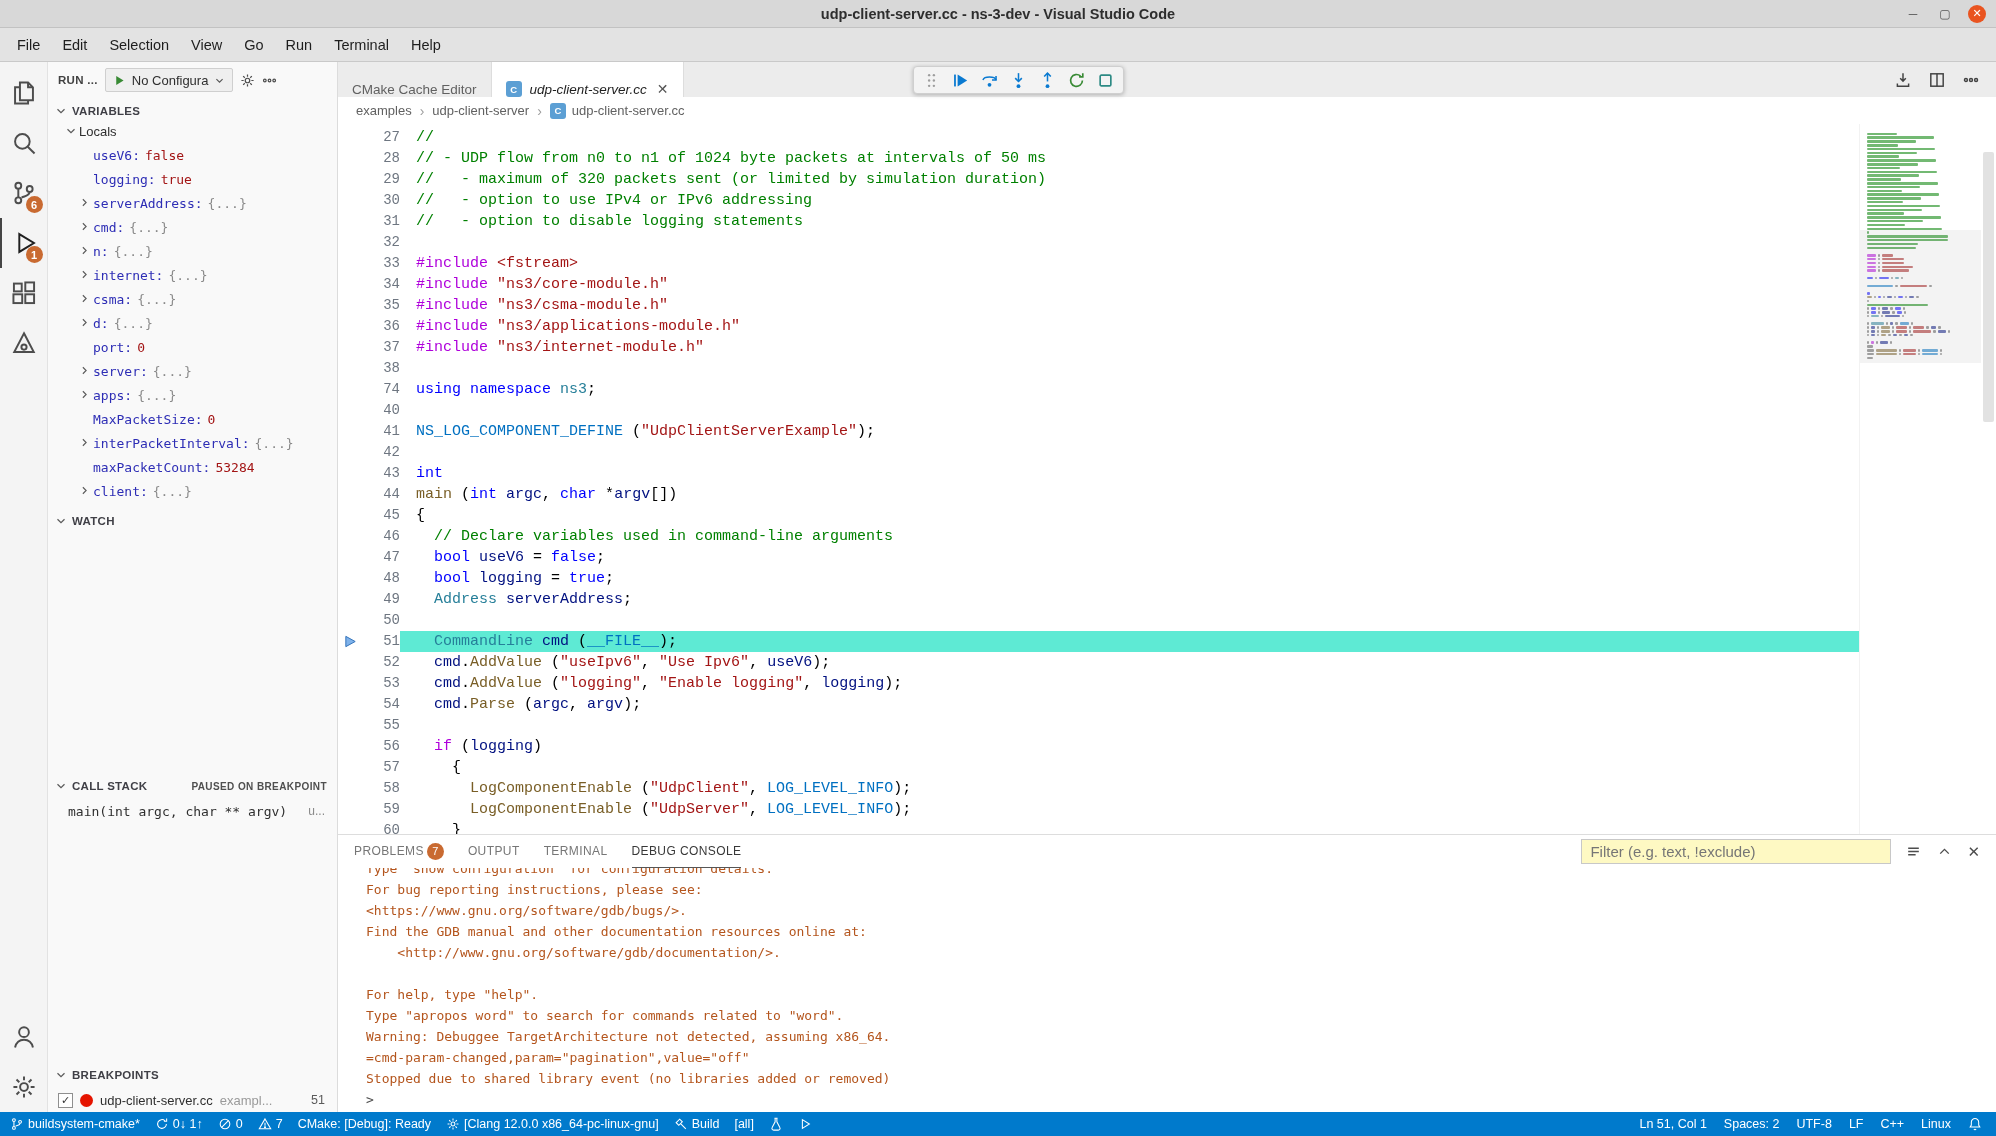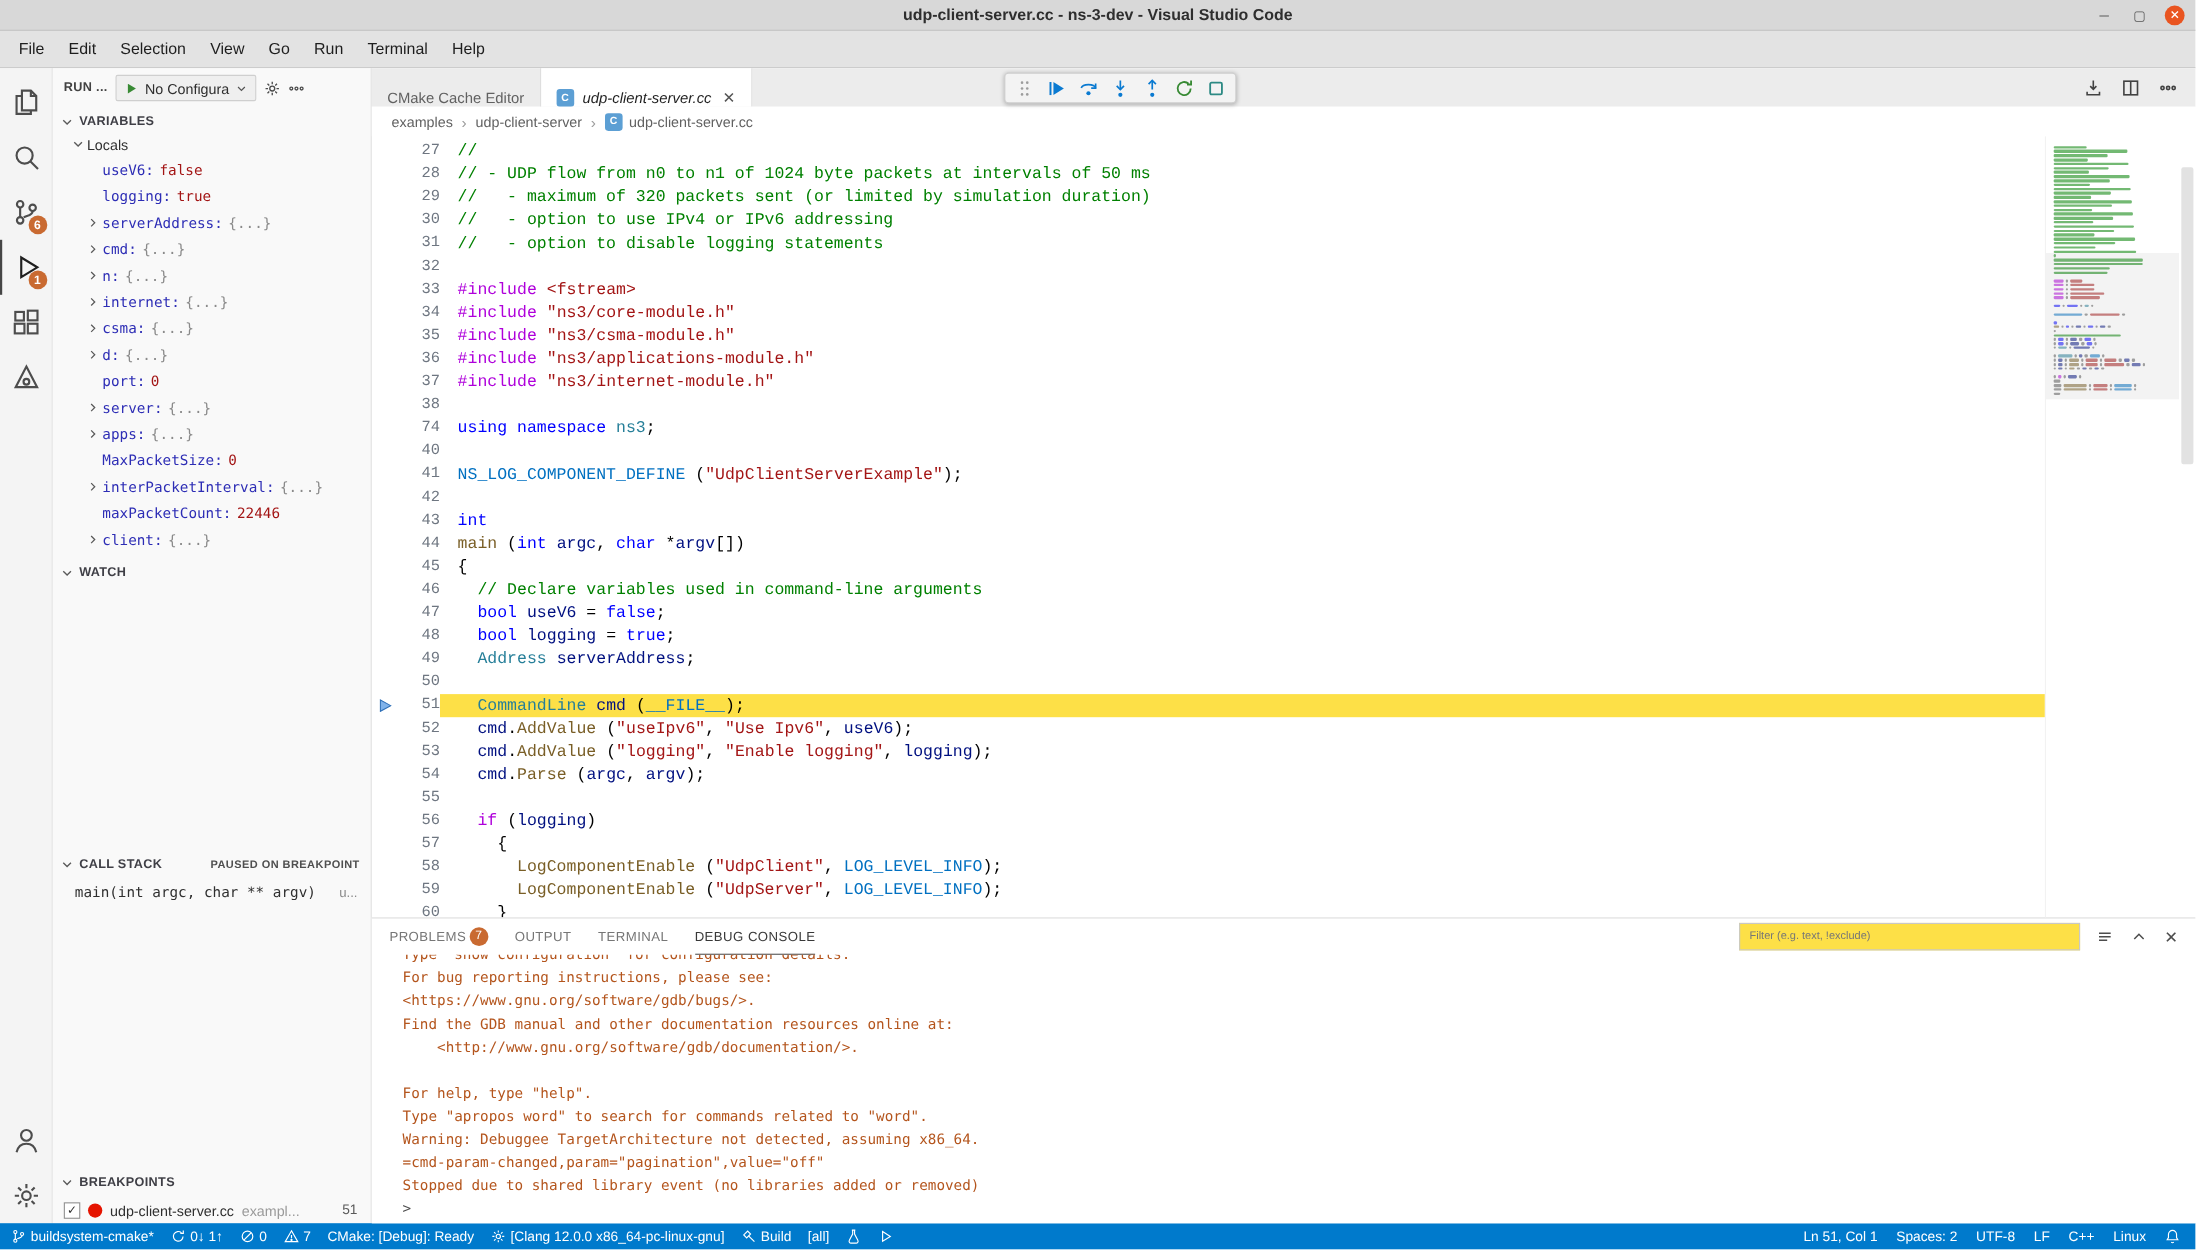--- a/index.html
+++ b/index.html
@@ -73,41 +73,41 @@
   .dbg-btn{width:27px;height:24px;display:flex;align-items:center;justify-content:center}
   .dbg-btn svg{width:19px;height:19px;display:block}
 
   .editor-body{flex:1;display:flex;min-height:0}
   .code-scroll{flex:1;overflow:hidden;font-family:Liberation Mono, monospace;font-size:15px;padding-top:3px}
   .code-line{display:flex;height:21px;line-height:21px}
   .bp-slot{width:24px;display:flex;align-items:center;justify-content:center;flex:0 0 auto}
   .bp-slot svg{width:15px;height:15px;display:block}
   .lnum{width:38px;text-align:right;color:#6e7681;font-size:14px;flex:0 0 auto}
   .ltext{flex:1;padding-left:16px;white-space:pre;overflow:hidden}
-  .code-line.hl .ltext{background:#fde047}
+  .code-line.hl .ltext{background:#5eead4}
   .tk-c{color:#008000}.tk-k{color:#0000ff}.tk-kc{color:#af00db}.tk-d{color:#af00db}
   .tk-s{color:#a31515}.tk-t{color:#267f99}.tk-f{color:#795e26}.tk-v{color:#001080}
   .tk-m{color:#0070c1}.tk-p{color:#000}
 
   .minimap{width:122px;border-left:1px solid #f2f2f2;position:relative;padding-top:8px;flex:0 0 auto;overflow:hidden}
   .mm-line{height:3.8px;display:flex;align-items:center;padding-left:7px;gap:2px}
   .mm-tk{height:2.5px;border-radius:1px;opacity:.55;flex:0 0 auto}
   .mm-slider{position:absolute;left:0;right:0;background:rgba(120,120,120,.09)}
   .vscroll{width:15px;position:relative;flex:0 0 auto}
   .vscroll-thumb{position:absolute;left:2px;right:2px;top:28px;height:270px;background:rgba(110,110,110,.20);border-radius:2px}
 
   
   .panel{height:278px;border-top:1px solid #ddd;display:flex;flex-direction:column;background:#fff;flex:0 0 auto}
   .panel-tabs{height:33px;display:flex;align-items:center;padding:0 16px;gap:24px;flex:0 0 auto}
   .panel-tab{font-size:12px;letter-spacing:.4px;color:#767676;height:100%;display:flex;align-items:center;gap:3px;border-bottom:1.5px solid transparent}
   .panel-tab.active{color:#383838;border-bottom-color:#565656}
   .panel-badge{background:#c96a31;color:#fff;border-radius:9px;min-width:17px;height:17px;padding:0 4px;font-size:11px;display:flex;align-items:center;justify-content:center}
   .panel-actions{margin-left:auto;display:flex;align-items:center;gap:14px}
   .panel-actions svg{width:17px;height:17px;stroke:#4d4d4d;fill:none;stroke-width:1.3;display:block}
-  .filter-input{width:310px;height:25px;border:1px solid #c8c8c8;background:#fde047;font-size:10px;padding:0 8px;color:#333;font-family:"Liberation Sans",sans-serif}
+  .filter-input{width:310px;height:25px;border:1px solid #c8c8c8;background:#fef9c3;font-size:15px;padding:0 8px;color:#333;font-family:"Liberation Sans",sans-serif}
   .filter-input::placeholder{color:#767676}
   .panel-close{font-size:15px;color:#4d4d4d}
   .console{flex:1;overflow:hidden;padding:0 0 0 28px;font-family:"DejaVu Sans Mono",monospace;font-size:13px;color:#b4551d}
   .console-line{height:21px;line-height:21px;white-space:pre}
   .console-line.clipped{margin-top:-10px}
   .console-prompt{color:#4d4d4d}
 
   
   .statusbar{height:24px;background:#007acc;color:#fff;display:flex;align-items:center;padding:0 10px;font-size:12.5px;flex:0 0 auto}
   .sb-left{display:flex;align-items:center;gap:15px}
@@ -340,21 +340,21 @@
               <svg viewBox="0 0 16 16" width="13" height="13" fill="none" stroke="#5a5a5a" stroke-width="1.4">
                 <path d="M6 4l4 4-4 4"></path>
               </svg>
             </span>
             <span class="var-name">interPacketInterval:</span>
             <span class="var-val obj">{...}</span>
           </div>
           <div class="tree-row child">
             <span class="twisty"></span>
             <span class="var-name">maxPacketCount:</span>
-            <span class="var-val lit">22446</span>
+            <span class="var-val lit">53284</span>
           </div>
           <div class="tree-row child">
             <span class="twisty">
               <svg viewBox="0 0 16 16" width="13" height="13" fill="none" stroke="#5a5a5a" stroke-width="1.4">
                 <path d="M6 4l4 4-4 4"></path>
               </svg>
             </span>
             <span class="var-name">client:</span>
             <span class="var-val obj">{...}</span>
           </div>

